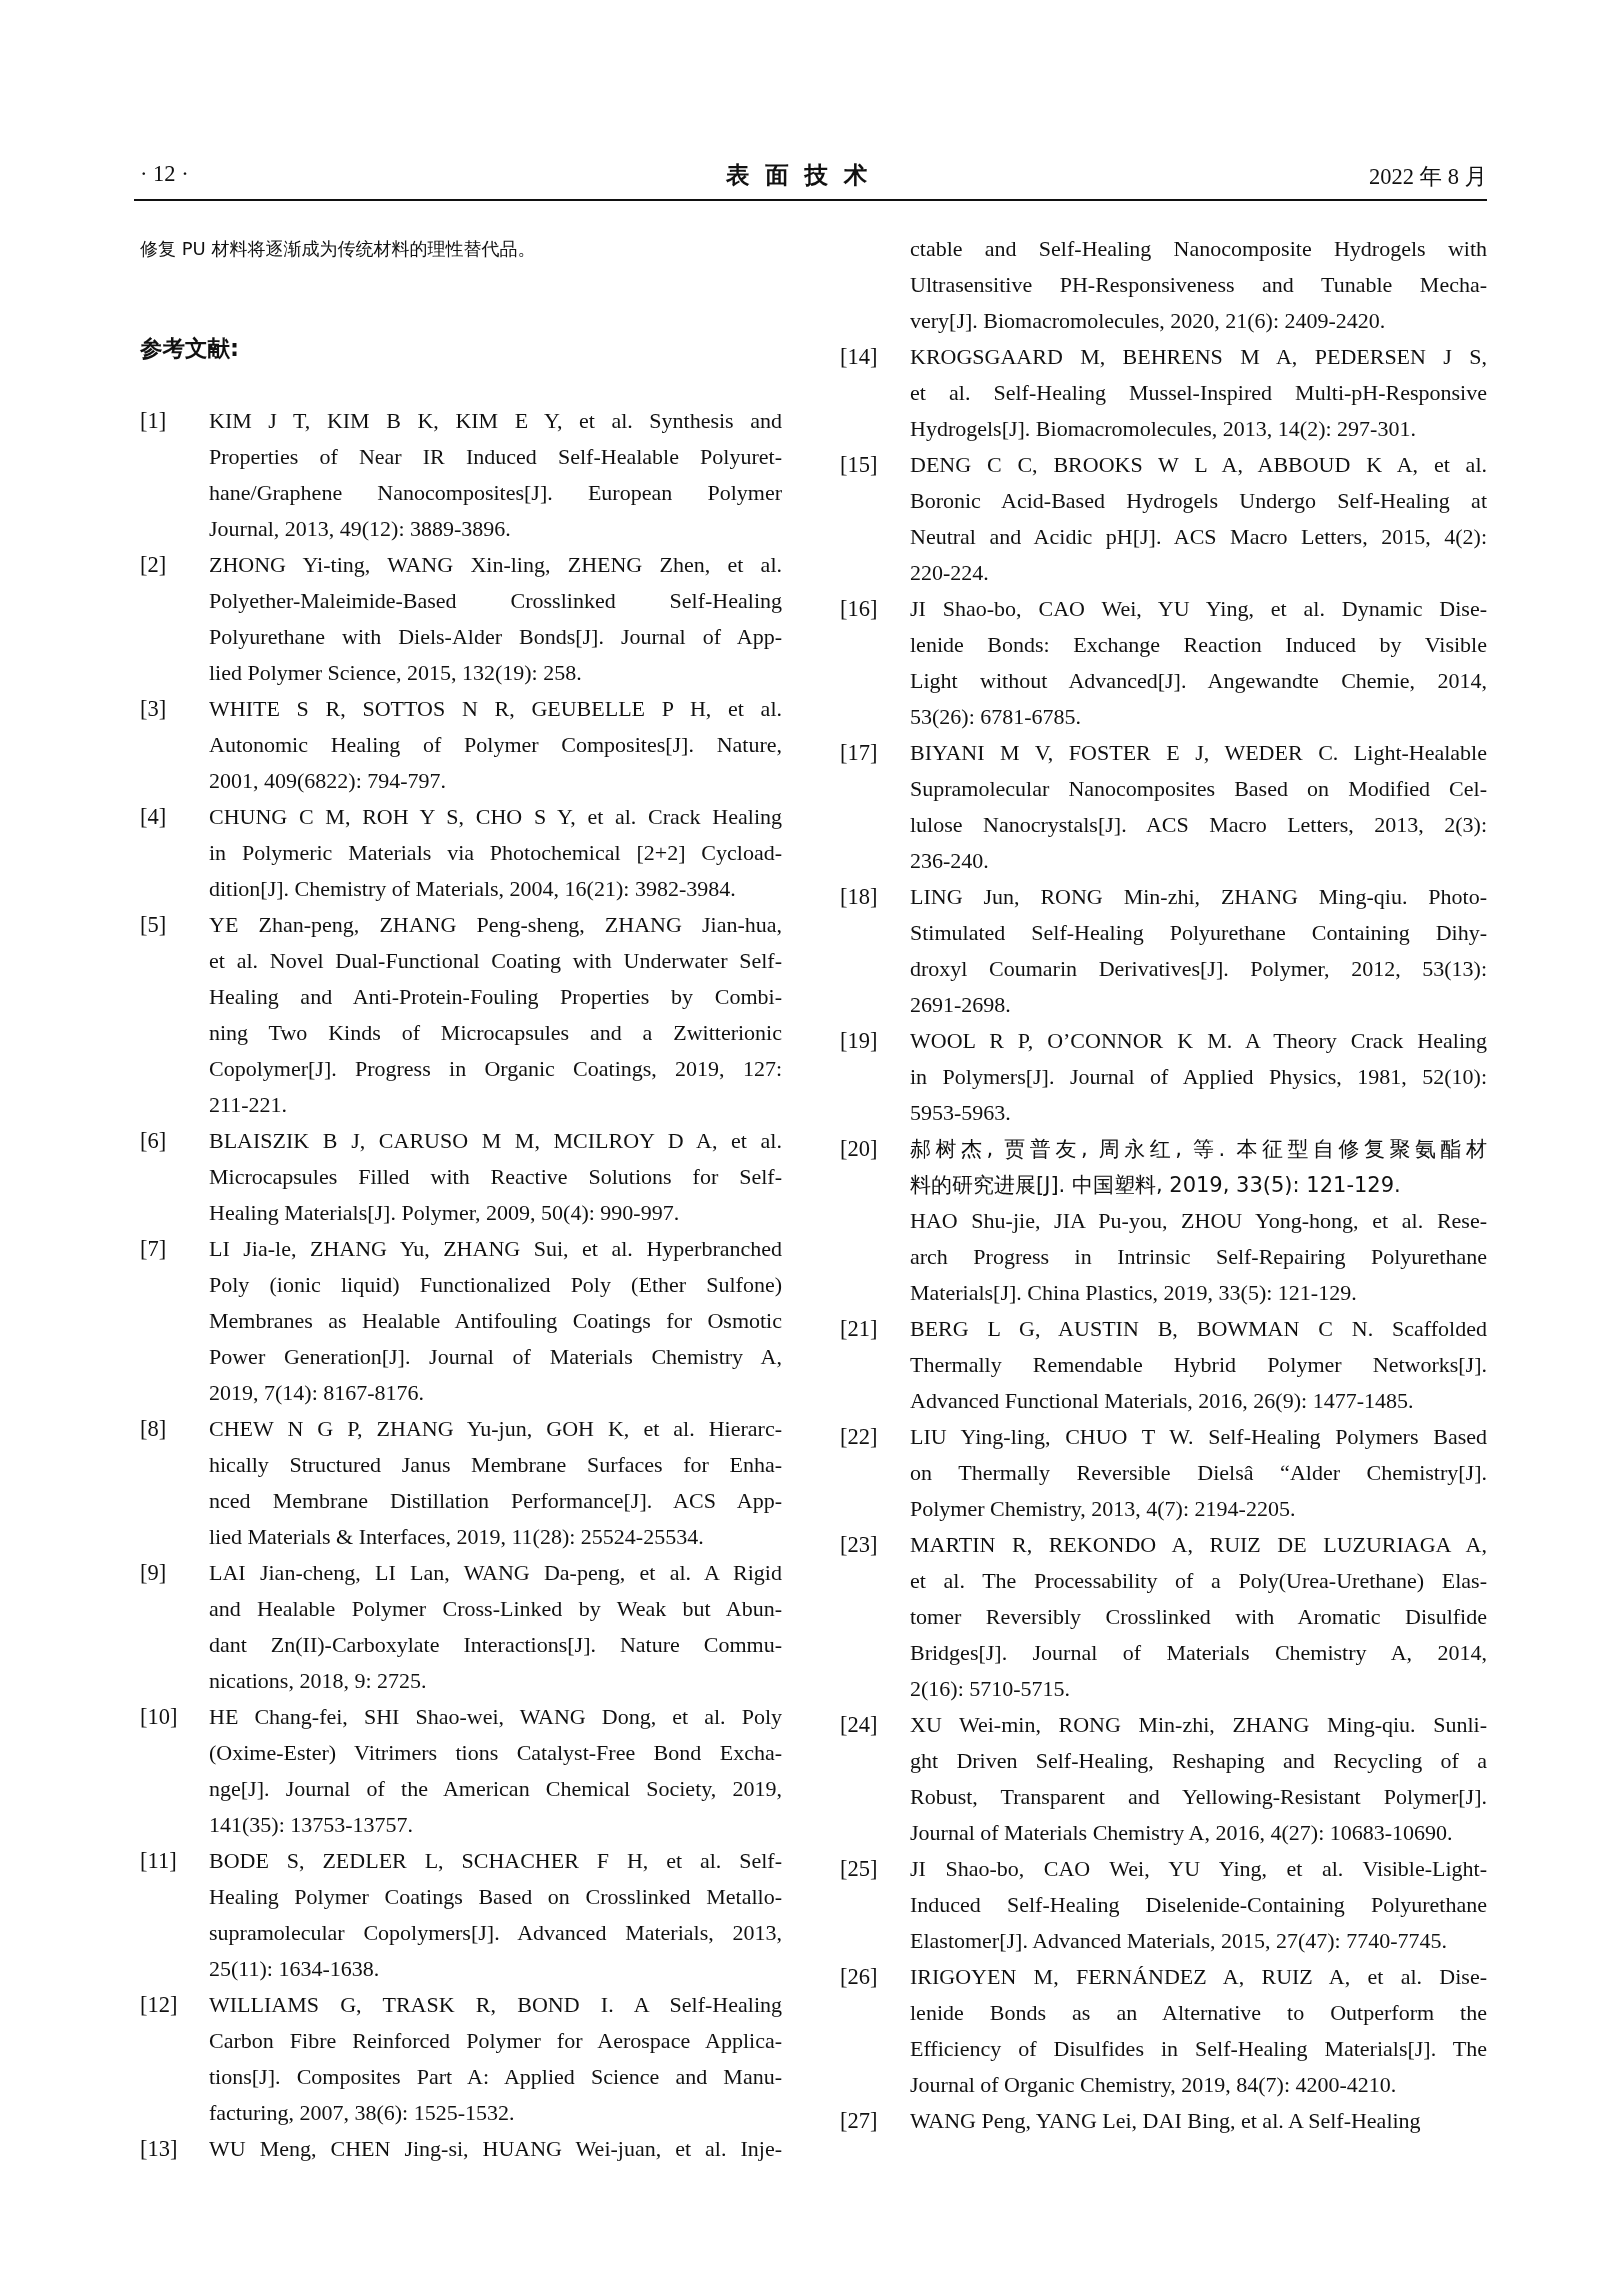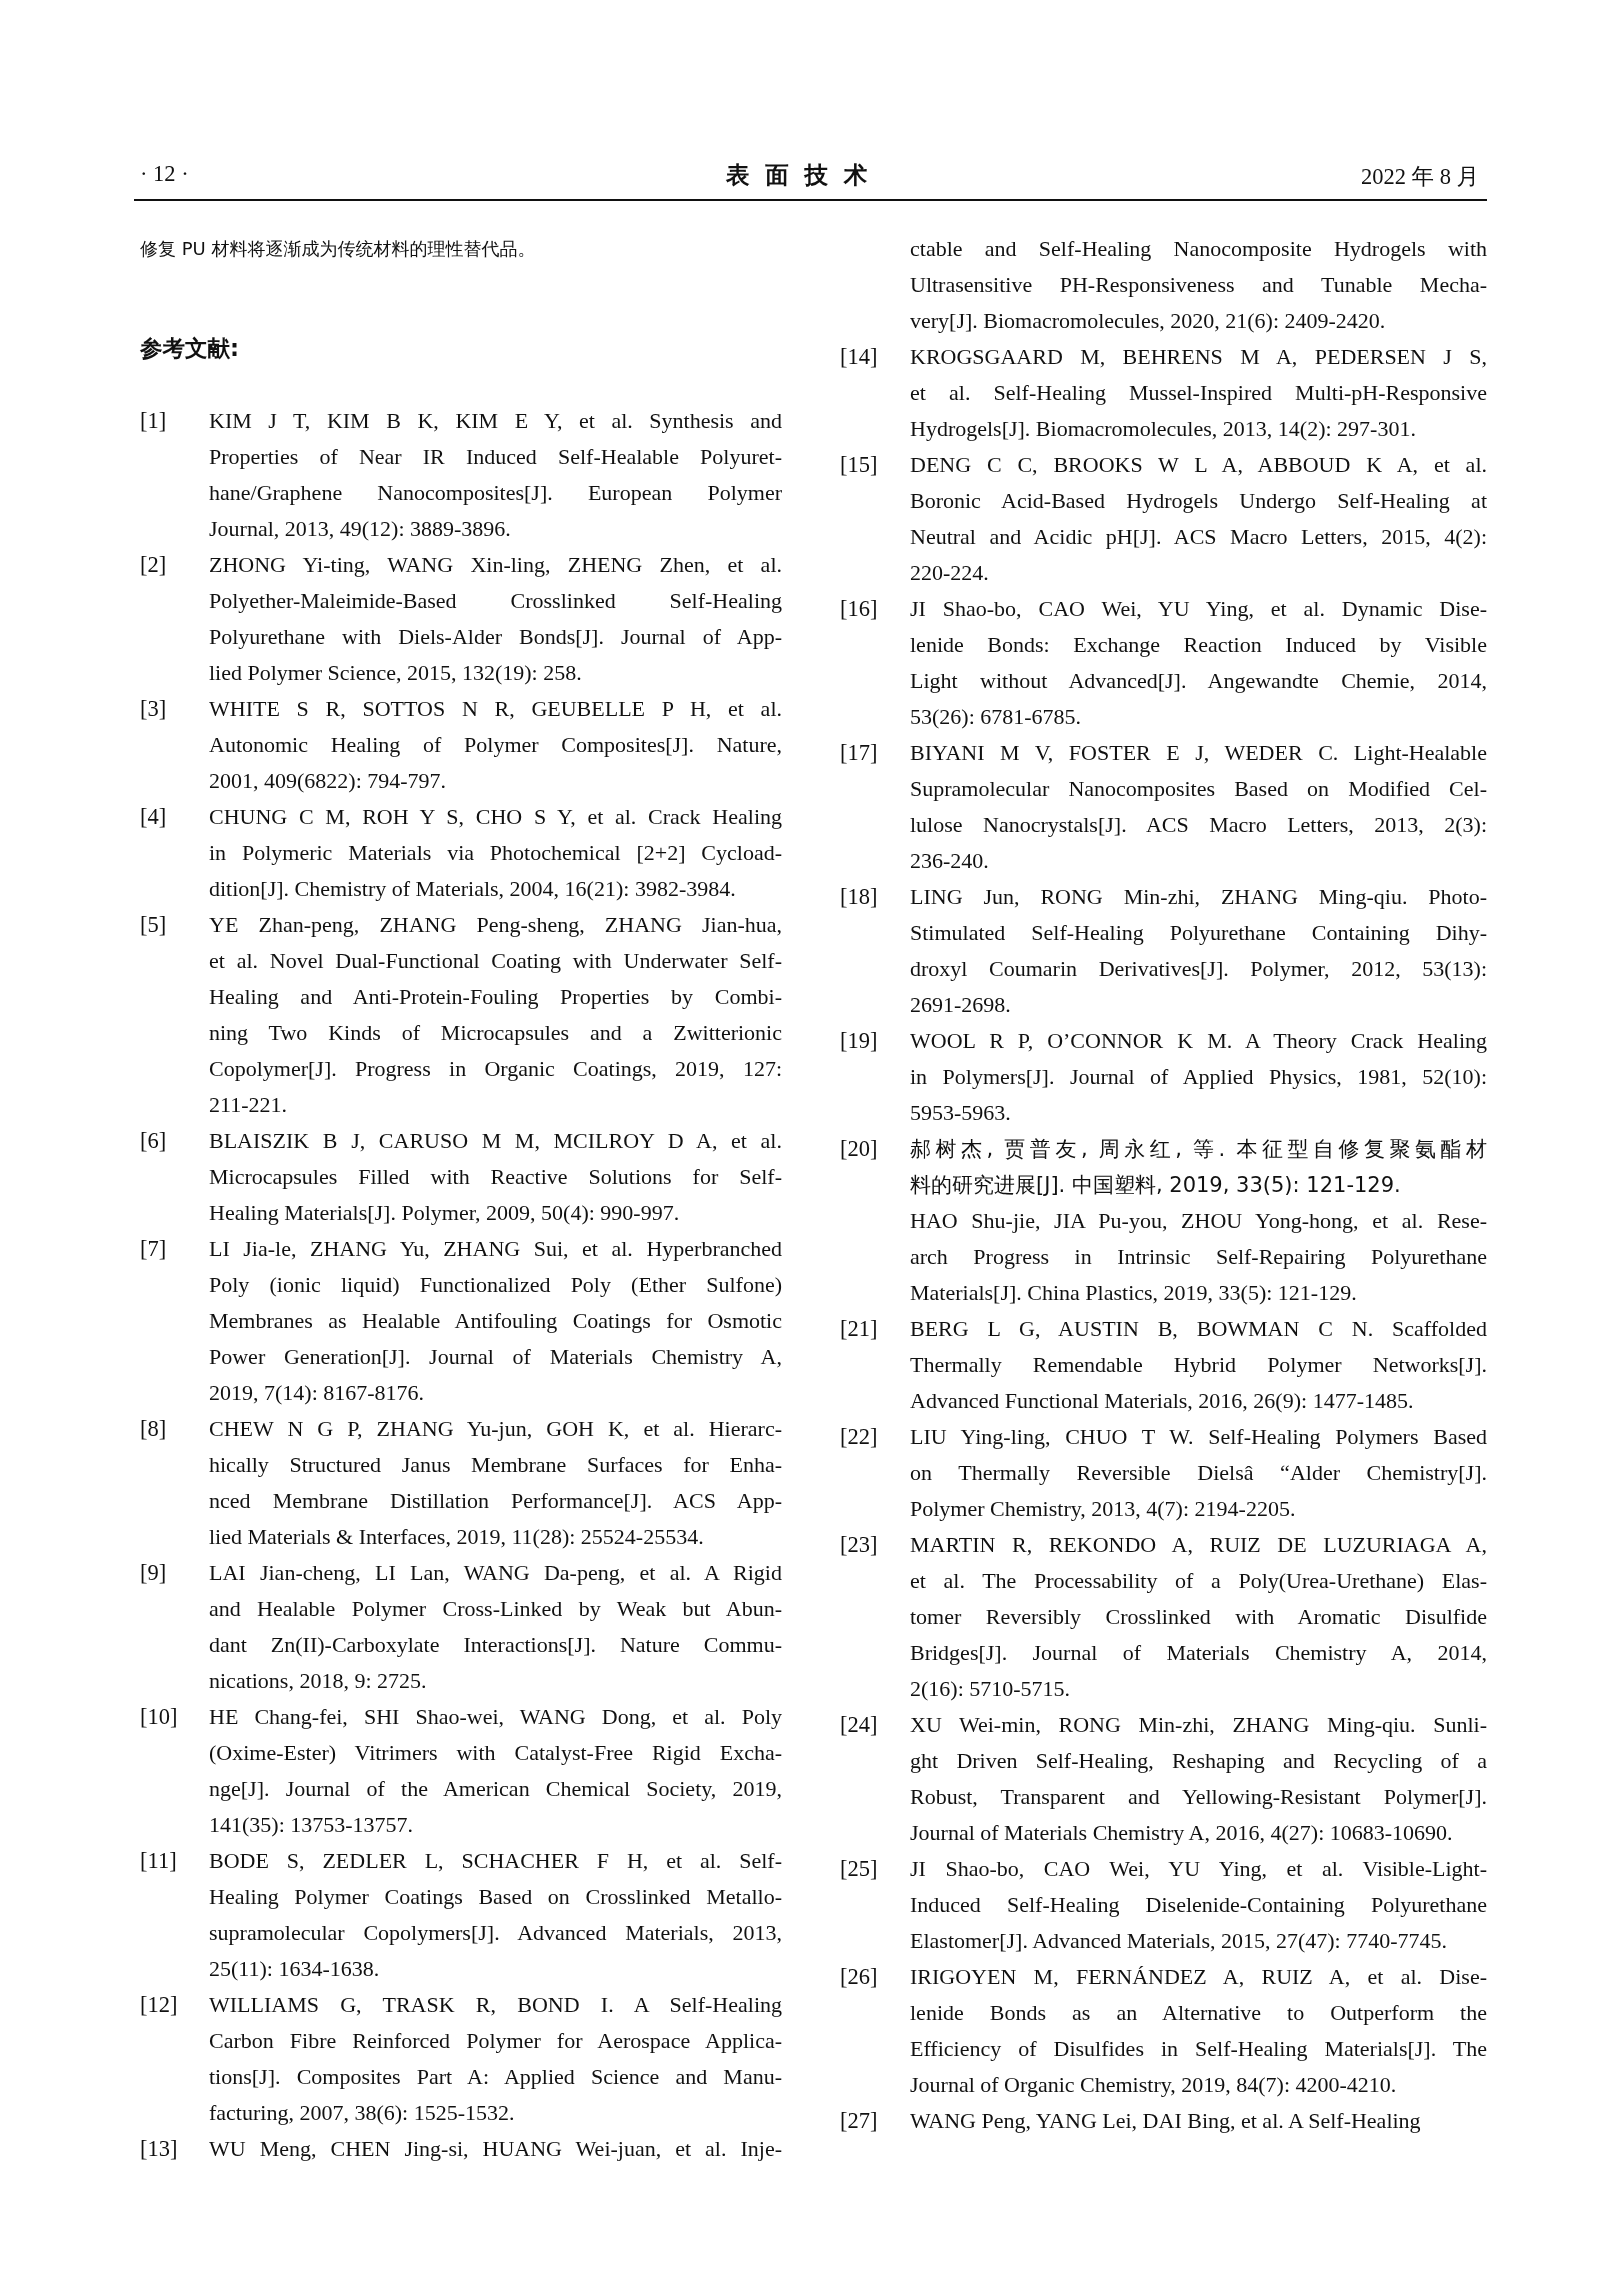--- a/index.html
+++ b/index.html
@@ -1,21 +1,21 @@
 <!DOCTYPE html>
 <html><head>
 <meta charset="utf-8">
 <style>
   html, body { margin: 0; padding: 0; background: #ffffff; }
   body { width: 1621px; height: 2293px; position: relative; overflow: hidden;
          font-family: "Liberation Serif", "DejaVu Serif", serif; color: #111; }
   .header { position: absolute; left: 134px; top: 157px; width: 1353px; height: 43px; }
   .header .pageno { position: absolute; left: 5.9px; top: 3.9px; font-size: 22.5px; }
   .header .journal { position: absolute; left: 0; right: 12px; top: 2px; text-align: center; font-size: 23.5px; letter-spacing: 15.7px; font-family: "DejaVu Sans", sans-serif; font-weight: bold; }
-  .header .date { position: absolute; right: 8px; top: 3.9px; font-size: 22.5px; }
+  .header .date { position: absolute; right: 0; top: 3.9px; font-size: 22.5px; }
   .header-rule { position: absolute; left: 134px; top: 199px; width: 1353px; height: 2px; background: #111; }
 
   .col { position: absolute; }
   .col-left { left: 140px; width: 642px; top: 231px; }
   .col-right { left: 840px; width: 647px; top: 231px; }
 
   .intro-line { font-family: "DejaVu Sans", sans-serif; font-size: 18px; height: 35px; line-height: 35px; white-space: nowrap; }
   .refs-heading { font-family: "DejaVu Sans", sans-serif; font-weight: bold; font-size: 22.5px; margin-top: 65px; height: 35px; line-height: 35px; }
   .refs-list { margin-top: 37px; }
   .ref { position: relative; }
@@ -118,21 +118,21 @@
           <div class="line">LAI Jian-cheng, LI Lan, WANG Da-peng, et al. A Rigid</div>
           <div class="line">and Healable Polymer Cross-Linked by Weak but Abun-</div>
           <div class="line">dant Zn(II)-Carboxylate Interactions[J]. Nature Commu-</div>
           <div class="line last">nications, 2018, 9: 2725.</div>
         </div>
       </div>
       <div class="ref">
         <span class="label">[10]</span>
         <div class="body">
           <div class="line">HE Chang-fei, SHI Shao-wei, WANG Dong, et al. Poly</div>
-          <div class="line">(Oxime-Ester) Vitrimers with Catalyst-Free Rigid Excha-</div>
+          <div class="line">(Oxime-Ester) Vitrimers tions Catalyst-Free Bond Excha-</div>
           <div class="line">nge[J]. Journal of the American Chemical Society, 2019,</div>
           <div class="line last">141(35): 13753-13757.</div>
         </div>
       </div>
       <div class="ref">
         <span class="label">[11]</span>
         <div class="body">
           <div class="line">BODE S, ZEDLER L, SCHACHER F H, et al. Self-</div>
           <div class="line">Healing Polymer Coatings Based on Crosslinked Metallo-</div>
           <div class="line">supramolecular Copolymers[J]. Advanced Materials, 2013,</div>

